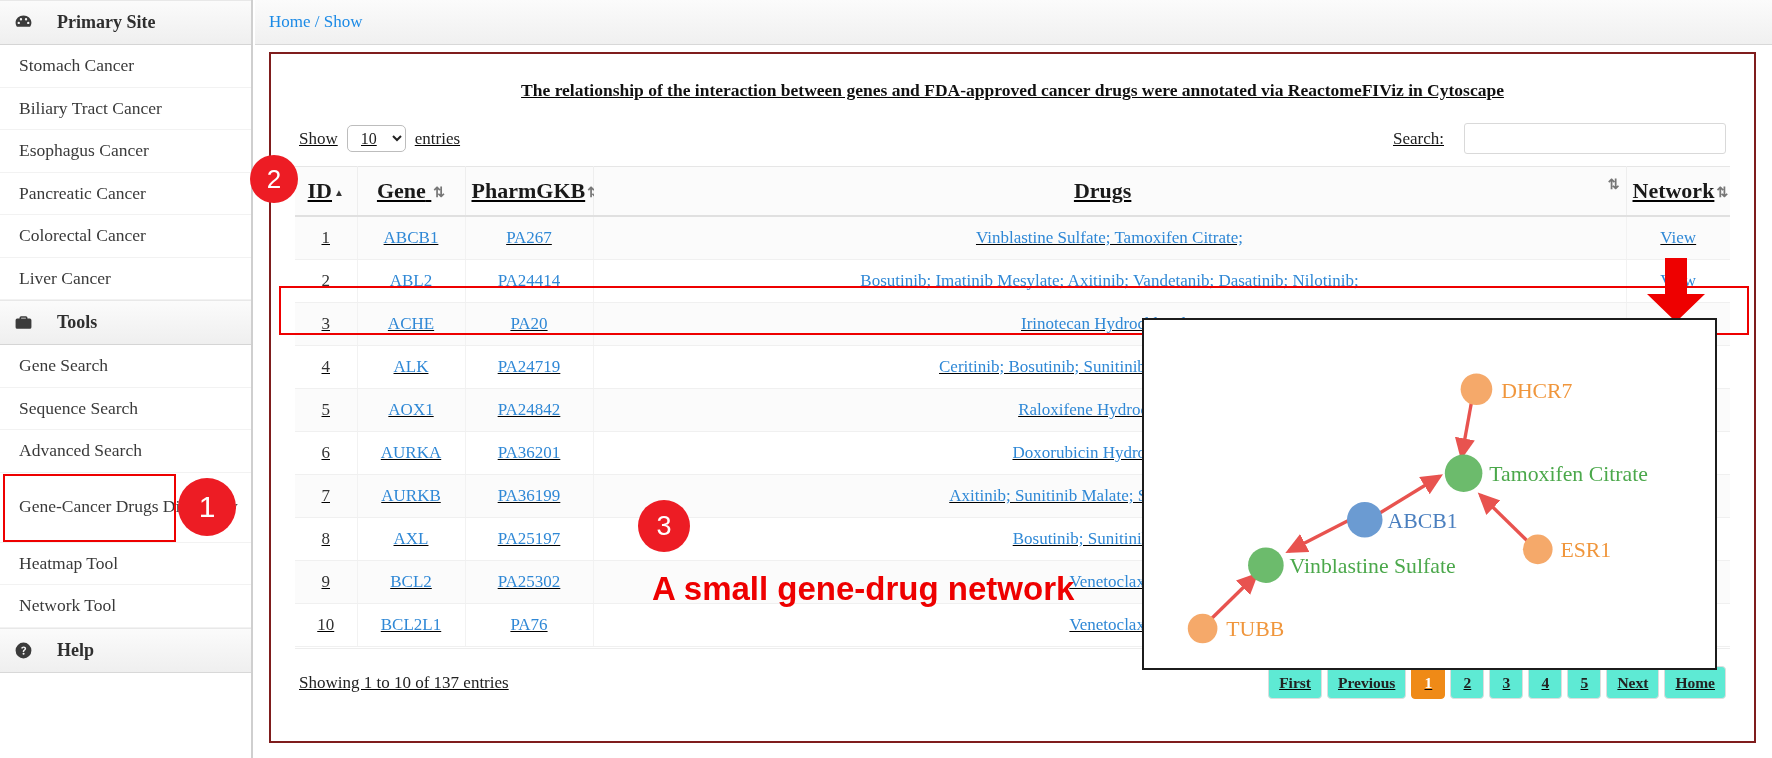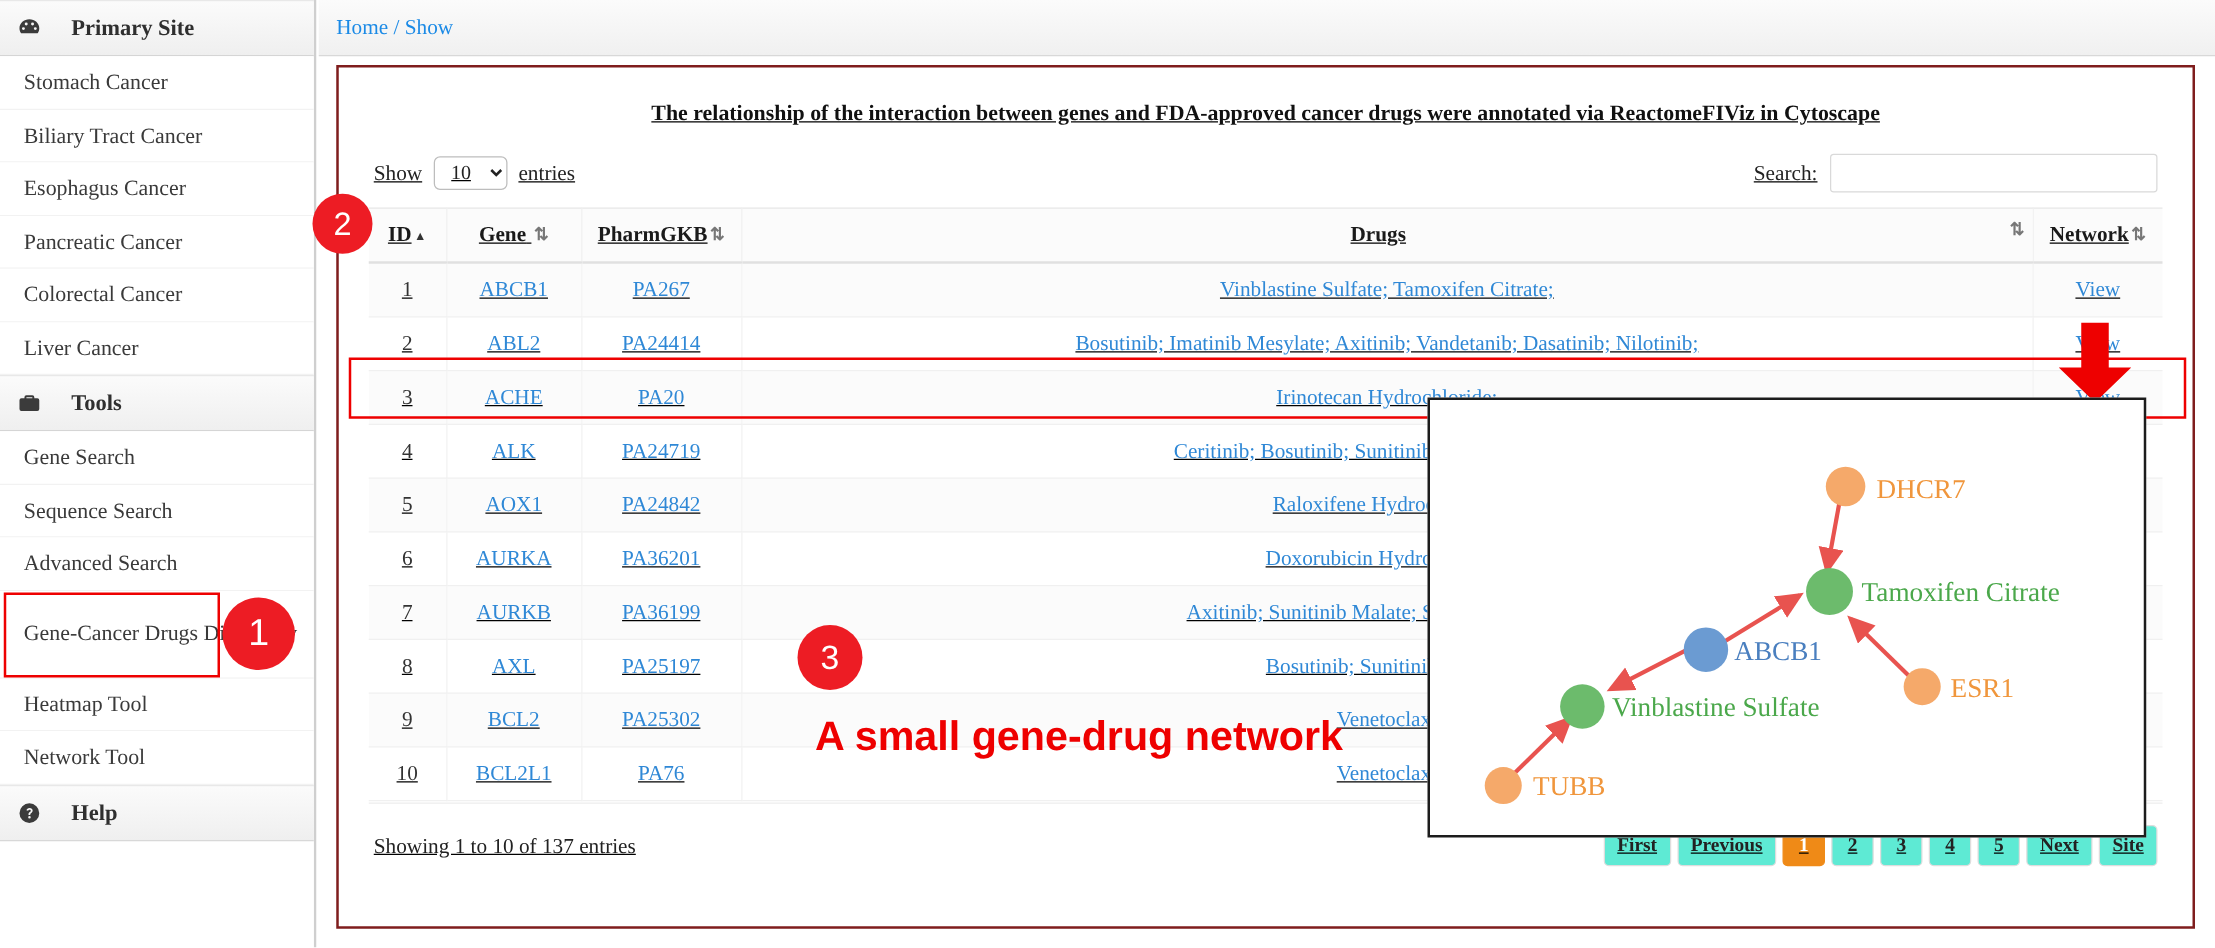--- a/index.html
+++ b/index.html
@@ -77,34 +77,34 @@
     display:flex; align-items:center; justify-content:space-between;
     padding:6px 4px 12px 4px;
     font-size:17px; color:#222;
   }
   .len-box { display:flex; align-items:center; gap:9px; }
   .len-box select {
     font-family:"Liberation Serif", serif; font-size:16px;
     padding:3px 4px 3px 9px; border:1px solid #bdbdbd; border-radius:5px;
     background:#fff; color:#222;
   }
-  .search-box { display:flex; align-items:center; gap:10px; }
+  .search-box { display:flex; align-items:center; gap:20px; }
   .search-box input {
     width:262px; height:31px; border:1px solid #d9d9d9; border-radius:3px;
     font-family:"Liberation Serif", serif; font-size:15px; padding:0 6px;
     background:#fff;
   }
 
   table { width:100%; border-collapse:collapse; table-layout:fixed; }
   thead th {
     background:#fbfbfb;
     border-top:1px solid #e6e6e6;
     border-bottom:2px solid #e0e0e0;
     border-right:1px solid #eeeeee;
-    font-size:17px; font-weight:bold; color:#1a1a1a;
+    font-size:22px; font-weight:bold; color:#1a1a1a;
     padding:11px 6px; text-align:center; position:relative;
     cursor:pointer; white-space:nowrap;
   }
   thead th:last-child { border-right:none; }
   .sort-ic { display:inline-block; margin-left:2px; font-size:11px; line-height:1; vertical-align:middle; color:#777; }
   .sort-ic.asc::after { content:"\25B2"; font-size:10px; color:#333; }
   .sort-ic.bi::after { content:"\21C5"; font-size:14px; }
   tbody td {
     border-bottom:1px solid #f0f0f0;
     border-right:1px solid #f2f2f2;
@@ -353,21 +353,21 @@
         <div>Showing 1 to 10 of 137 entries</div>
         <div class="pager">
           <div class="pg">First</div>
           <div class="pg">Previous</div>
           <div class="pg active">1</div>
           <div class="pg">2</div>
           <div class="pg">3</div>
           <div class="pg">4</div>
           <div class="pg">5</div>
           <div class="pg">Next</div>
-          <div class="pg">Site</div>
+          <div class="pg">Home</div>
         </div>
       </div>
 
       <div id="hl-row1"></div>
     </div>
   </div>
 </div>
 
 <div class="badge" id="badge2">2</div>
 <div class="badge" id="badge3">3</div>

